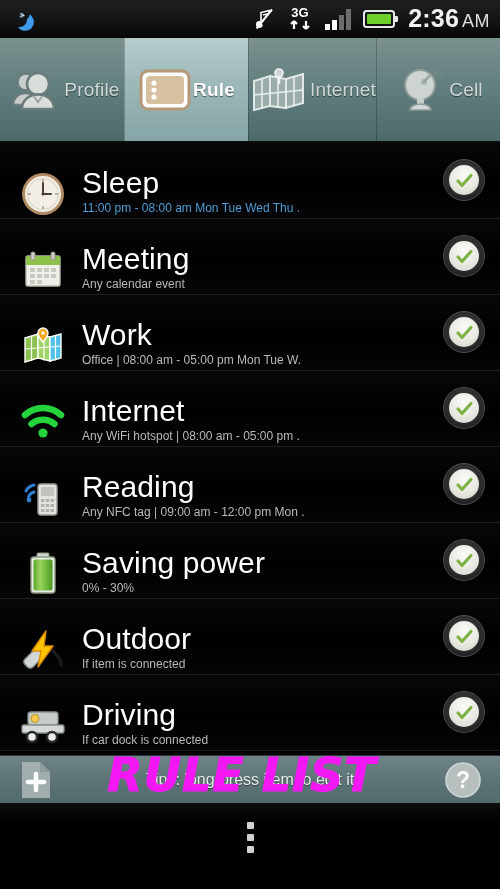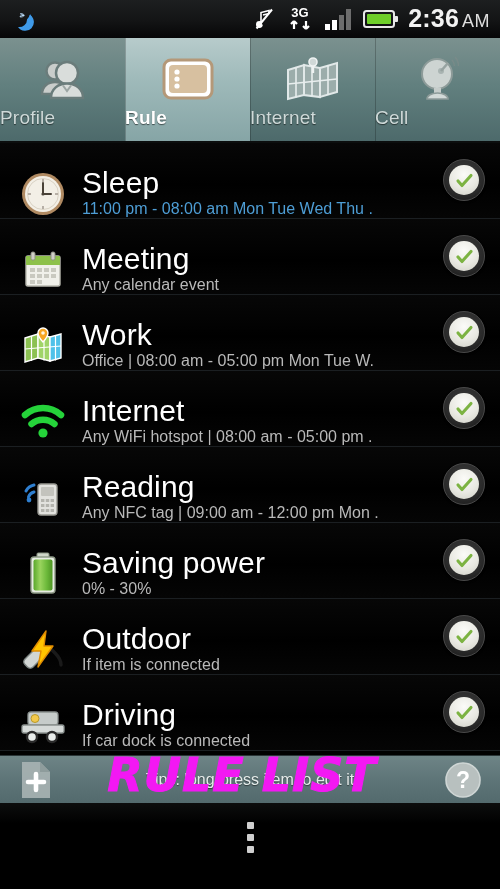--- a/index.html
+++ b/index.html
@@ -30,21 +30,21 @@
   .clockwrap{ display:flex; align-items:baseline; }
 
   
   .tabbar{
     display:flex; height:105px; width:100%;
     background:linear-gradient(to bottom,#7b918f 0%,#62807f 45%,#4d6a6b 100%);
     border-bottom:2px solid #0c0e0e;
   }
   .tab{
     flex:1 1 0; position:relative;
-    display:flex; flex-direction:column; justify-content:center;
+    display:flex; flex-direction:row; align-items:center; justify-content:center;
     cursor:pointer;
   }
   .tab + .tab::before{
     content:""; position:absolute; left:0; top:0; bottom:0; width:1px;
     background:rgba(0,0,0,.22);
   }
   .tab.sel{
     background:linear-gradient(to bottom,#b7cbcb 0%,#9fbaba 40%,#86a5a6 100%);
   }
   .tab-ico{ height:56px; display:flex; align-items:center; justify-content:center; }
@@ -66,21 +66,21 @@
   .row-ico{
     width:58px; flex:0 0 58px; height:48px;
     display:flex; align-items:center; justify-content:center;
   }
   .row-txt{ flex:1 1 auto; min-width:0; padding-left:10px; padding-right:6px; }
   .row-title{
     color:#ffffff; font-size:30px; line-height:34px;
     font-weight:400; letter-spacing:.1px; white-space:nowrap; overflow:hidden;
   }
   .row-sub{
-    font-size:16px; line-height:19px; color:#b9b9b9;
+    font-size:12px; line-height:19px; color:#b9b9b9;
     white-space:nowrap; overflow:hidden; margin-top:-1px;
   }
   .row-sub.hl{ color:#4e9ed6; }
   .row-toggle{
     flex:0 0 auto; width:72px; height:76px;
     display:flex; align-items:center; justify-content:center; cursor:pointer;
   }
   .chk{
     width:42px; height:42px; border-radius:50%;
     background:radial-gradient(circle at 50% 38%,#3a3a3a 0%,#2b2b2b 60%,#141414 100%);

